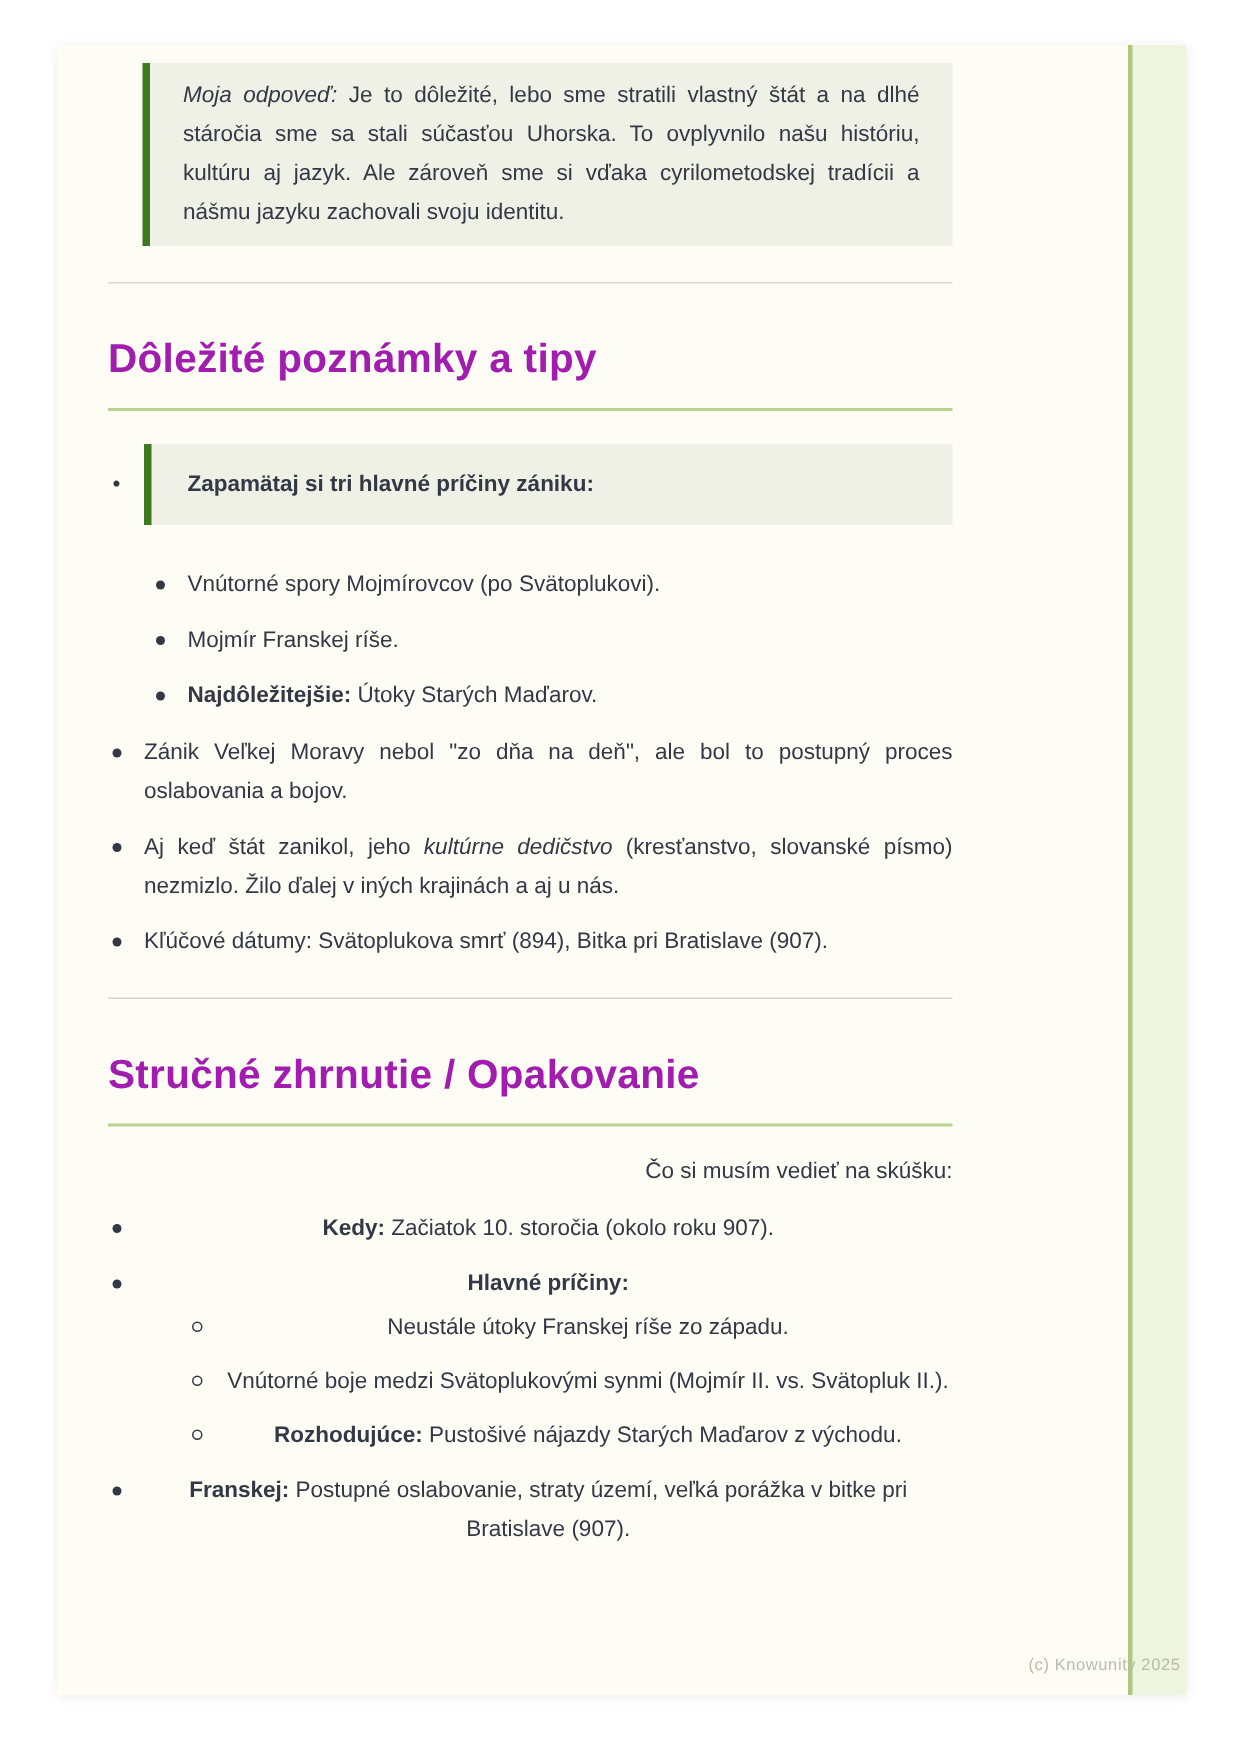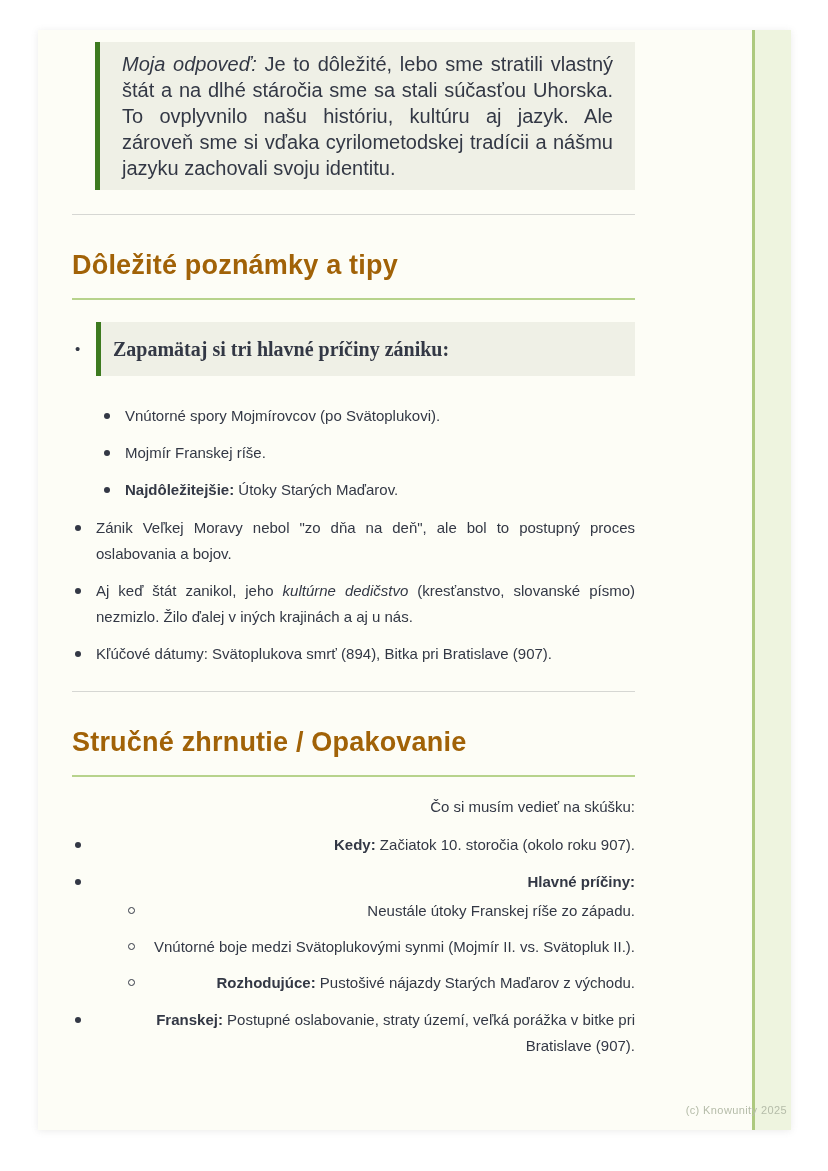--- a/index.html
+++ b/index.html
@@ -14,61 +14,61 @@
     position:absolute; top:0; right:0; width:39px; height:100%;
     background:#eef4df; border-left:3px solid #adc97e;
   }
   .content{ position:absolute; left:34px; top:0; width:563px; }
 
   
   .quote{
     margin:12px 0 0 23px;
     background:#eff0e6; border-left:5px solid #3d7a1f;
     padding:9px 22px 9px 22px;
-    font-size:20px; line-height:26px; text-align:justify;
+    font-size:15px; line-height:26px; text-align:justify;
   }
   .italic{ font-style:italic; }
   .b{ font-weight:bold; }
 
   hr.divider{ border:none; border-top:1px solid #d6d7d3; margin:24px 0 0 0; }
 
   h2.green{
     margin:33px 0 0 0; font-size:27px; line-height:34px; font-weight:bold;
-    color:#a16207; letter-spacing:0.2px;
+    color:#a21caf; letter-spacing:0.2px;
   }
   .h-underline{ margin-top:16px; height:2px; background:#b7d38c; width:100%; }
 
   
   .callout-row{ display:flex; margin-top:22px; }
   .callout-bullet{
     width:24px; flex:0 0 24px; font-size:15px; line-height:54px; color:#333845;
     padding-left:3px;
   }
   .callout-box{
     flex:1; background:#eff0e6; border-left:5px solid #3d7a1f;
-    padding:14px 12px; font-size:20px; line-height:26px; font-weight:bold;font-family:Liberation Serif, serif;
+    padding:14px 24px; font-size:15px; line-height:26px; font-weight:bold;
   }
 
   ul{ list-style:none; }
   ul li{ position:relative; padding-left:24px; font-size:15px; line-height:26px; }
 
   .sub-list{ margin:27px 0 0 29px; }
   .sub-list li{ margin-bottom:11px; }
   .sub-list li::before{
     content:""; position:absolute; left:3px; top:10px;
     width:6px; height:6px; border-radius:50%; background:#333845;
   }
 
   .main-list{ margin-top:12px; }
   .main-list > li{ margin-bottom:11px; text-align:justify; }
   .main-list > li::before{
     content:""; position:absolute; left:3px; top:10px;
     width:6px; height:6px; border-radius:50%; background:#333845;
   }
-  .main-list.no-justify > li{ text-align:right; }
+  .main-list.no-justify > li{ text-align:center; }
 
   .nested-list{ margin:3px 0 0 29px; }
   .nested-list li{ margin-bottom:10px; }
   .nested-list li::before{
     content:""; position:absolute; left:3px; top:9px;
     width:5px; height:5px; border-radius:50%;
     background:transparent; border:1.5px solid #333845;
   }
 
   .intro{ margin-top:17px; font-size:15px; line-height:26px;text-align:right; }

